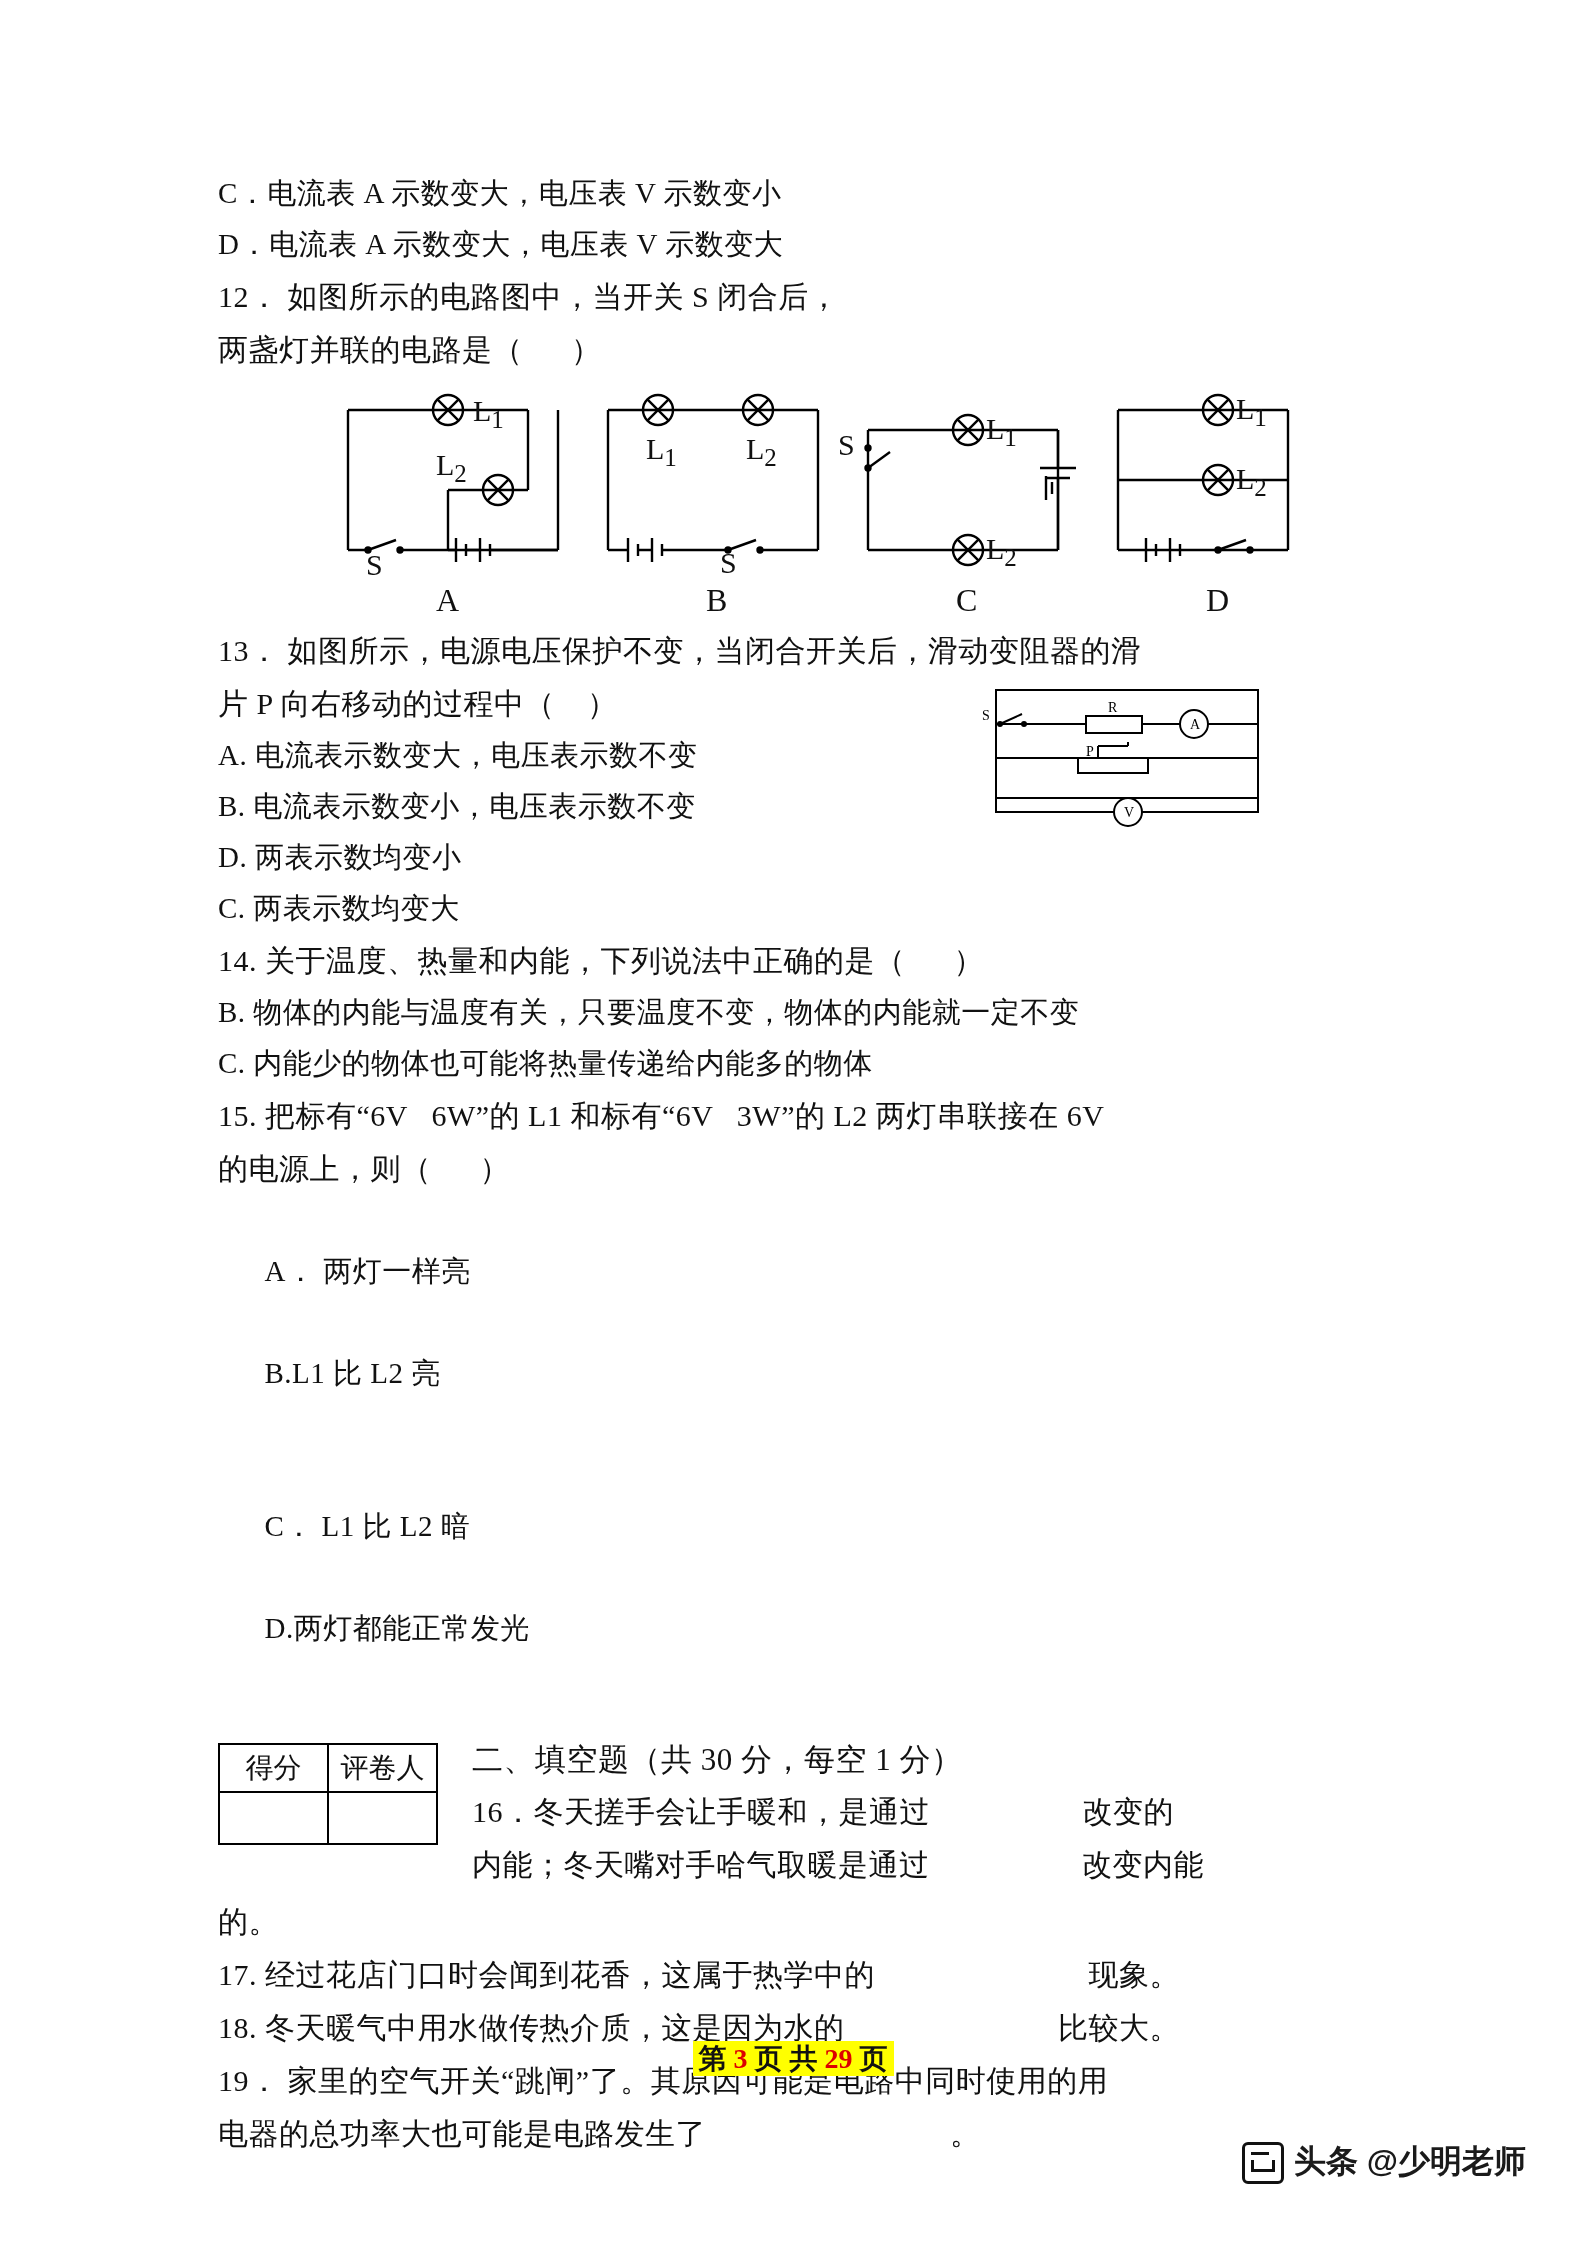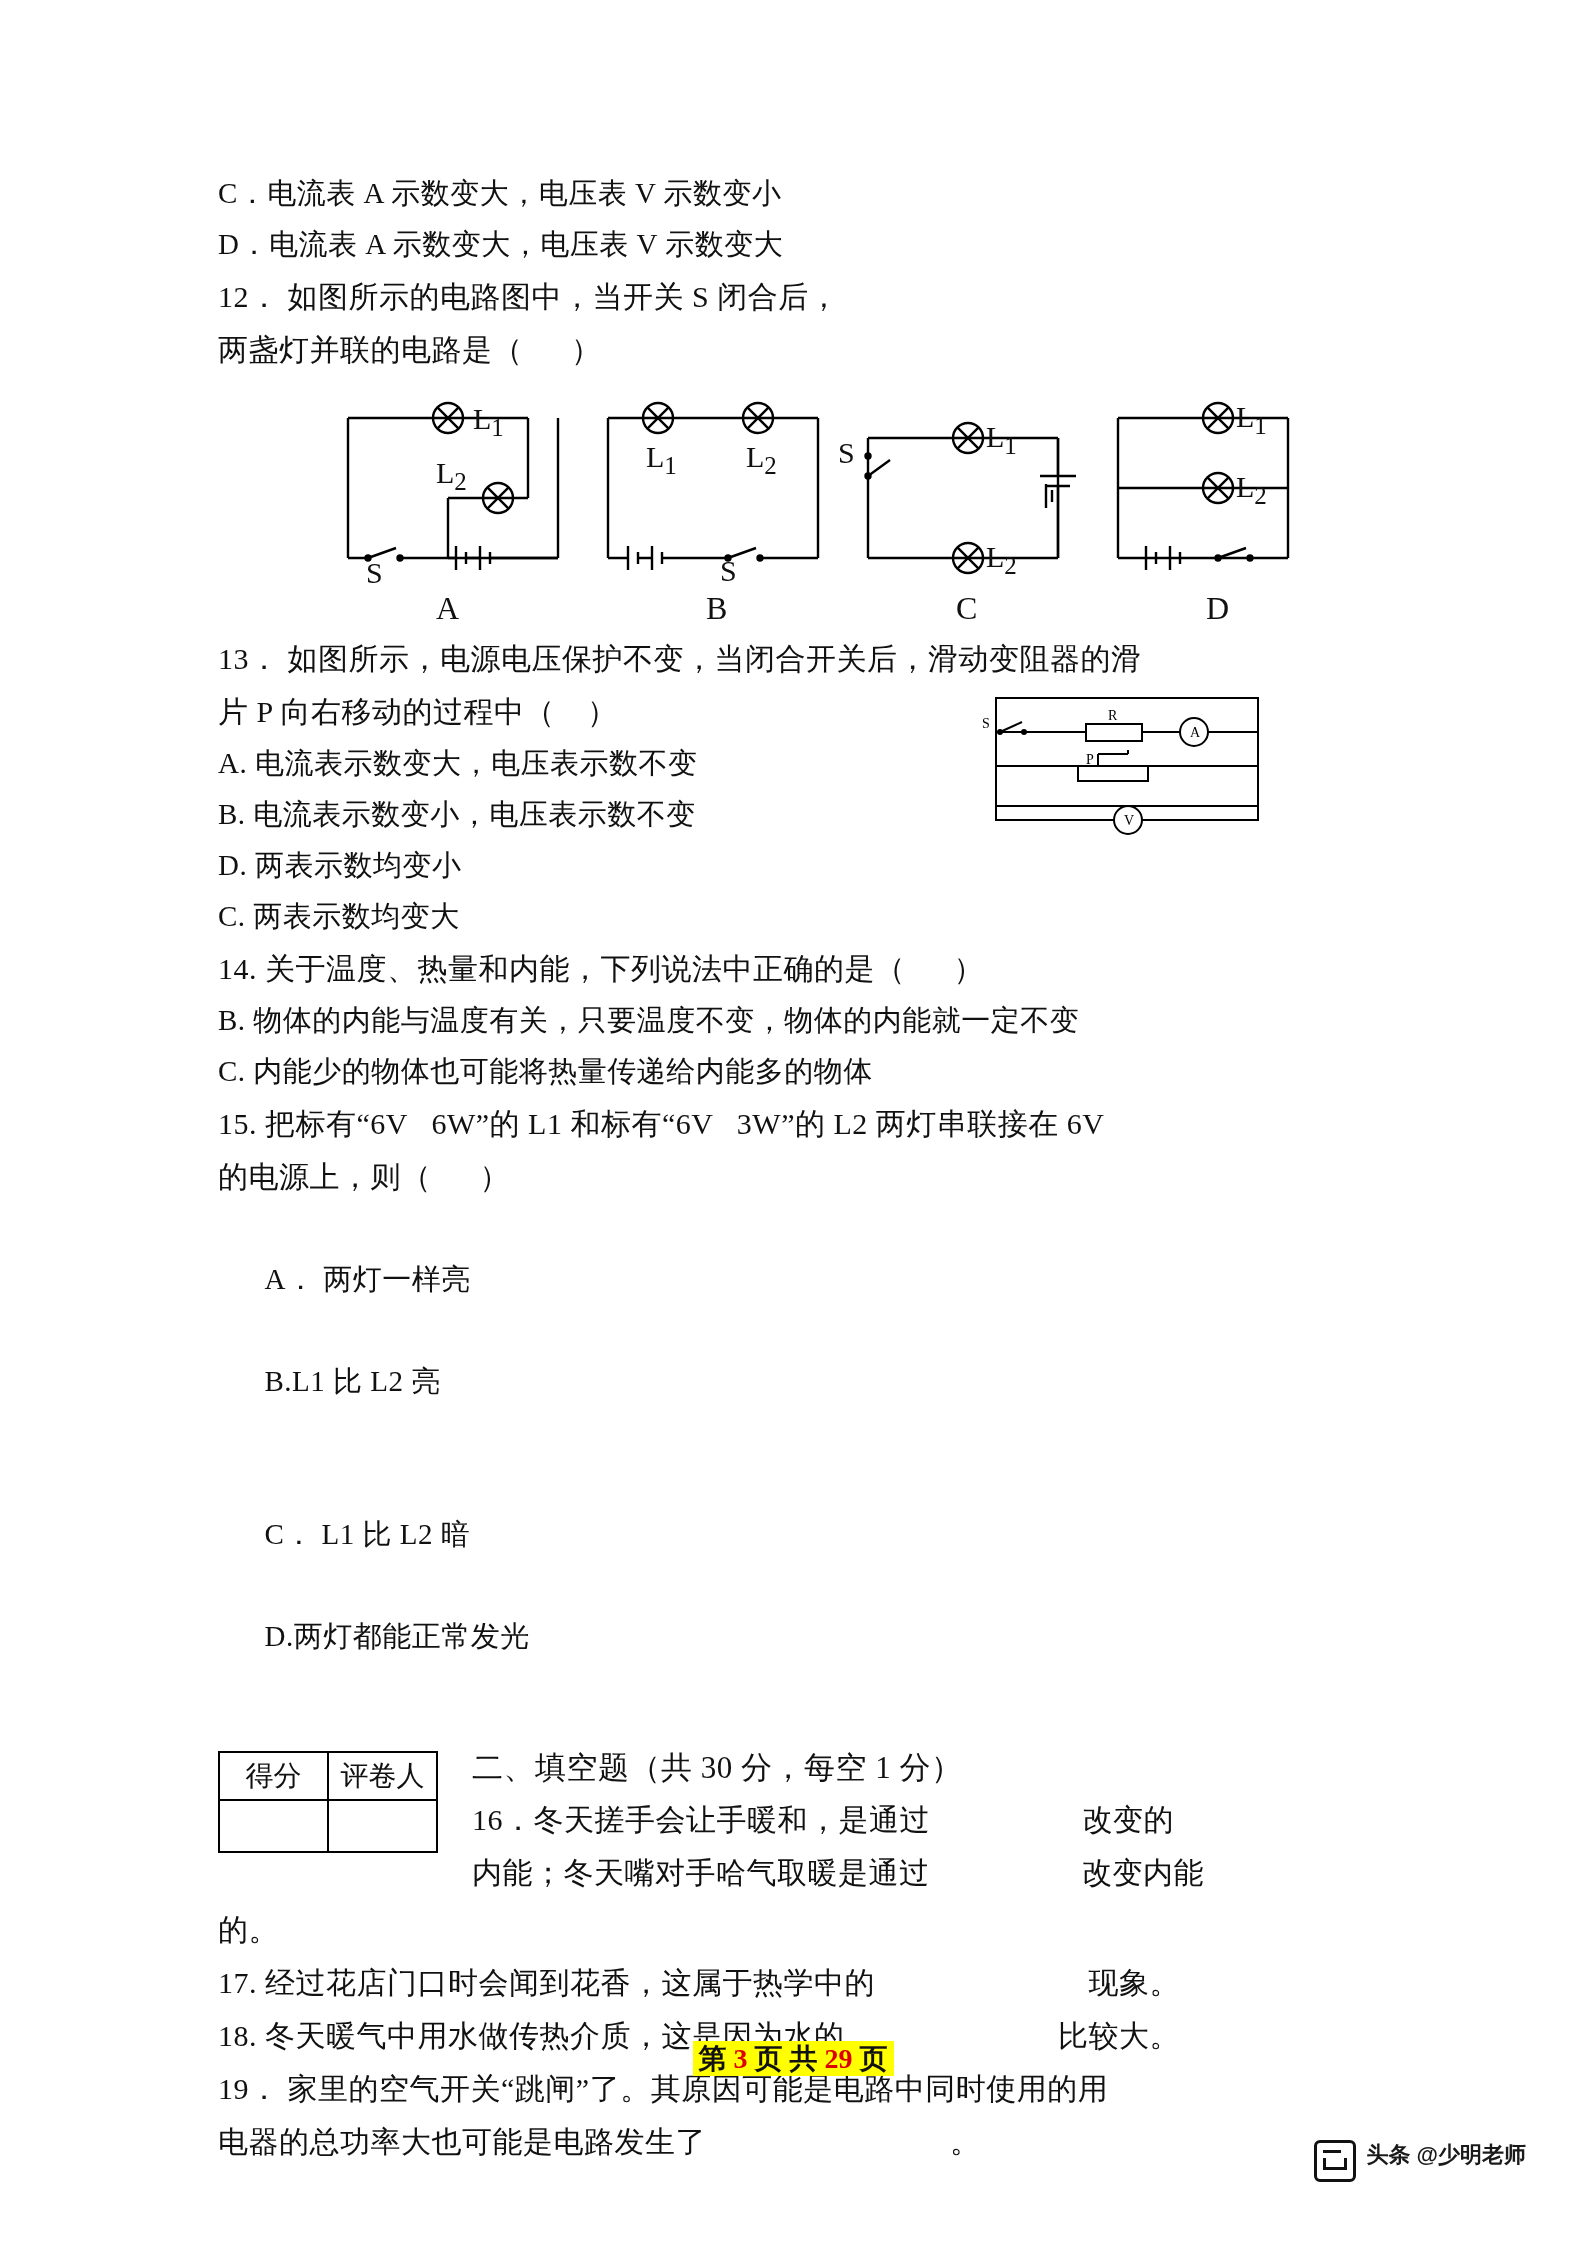--- a/index.html
+++ b/index.html
@@ -34,21 +34,21 @@
     letter-spacing: 0.5px;
     white-space: pre-wrap;
   }
   .q-line { font-size: 30px; line-height: 53px; }
   .opt { font-size: 29px; line-height: 51px; }
 
   
   .fig12 {
     position: relative;
     height: 230px;
-    margin: 22px 0 4px 0;
+    margin: 14px 0 4px 0;
   }
   .fig12 svg { position: absolute; left: 0; top: 0; }
   .fig12 .lbl {
     position: absolute;
     font-size: 30px;
     font-family: "Liberation Serif", serif;
   }
 
   
   .score-wrap {
@@ -94,26 +94,26 @@
     background: #ffff00;
     padding: 2px 6px;
     font-weight: bold;
   }
   .footer .hl .num { color: #d00; font-weight: bold; }
 
   .watermark {
     position: absolute;
     right: 60px;
     top: 2140px;
-    font-size: 22px;
+    font-size: 32px;
     color: #1a1a1a;
     font-family: "Liberation Sans", sans-serif;
     font-weight: bold;
     display: flex;
-    align-items: flex-start;
+    align-items: flex-end;
     gap: 10px;
   }
   .wm-icon {
     display: inline-block;
     width: 36px; height: 36px;
     border: 3px solid #111;
     border-radius: 6px;
     position: relative;
   }
   .wm-icon::before {

